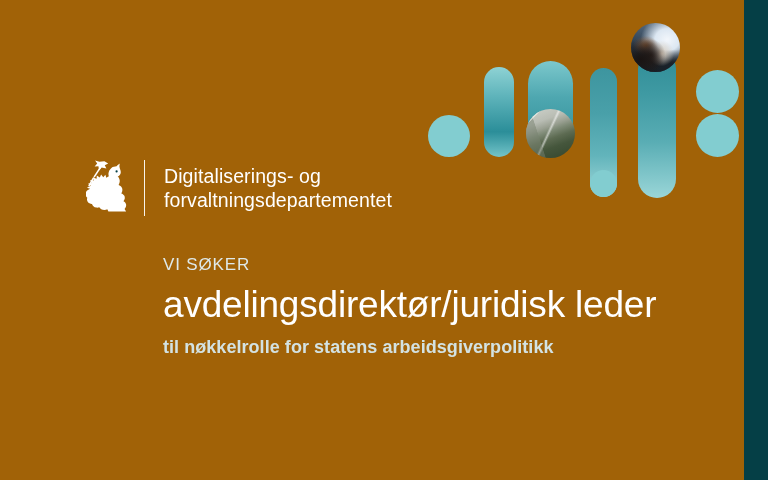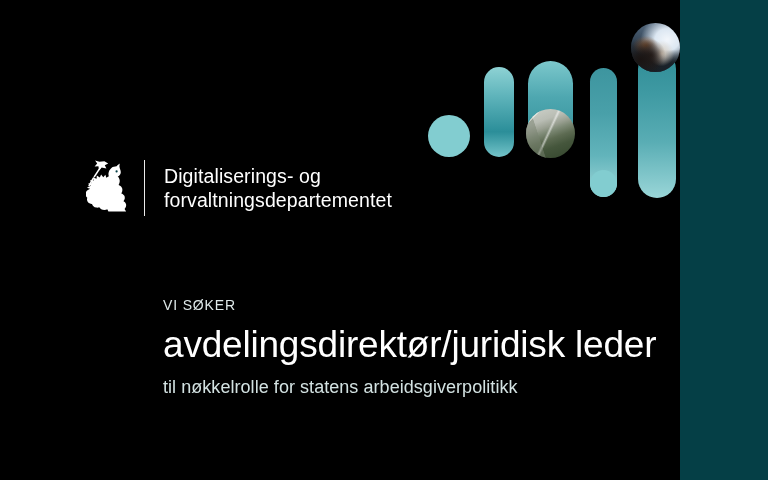--- a/index.html
+++ b/index.html
@@ -2,23 +2,23 @@
 <html><head>
 <meta charset="utf-8">
 <style>
   html, body {
     margin: 0;
     padding: 0;
     background: #053f46;
   }
   #canvas {
     position: relative;
-    width: 680px;
+    width: 744px;
     height: 480px;
-    background: #000000;
+    background: #a16207;
     overflow: hidden;
     font-family: "Liberation Sans", sans-serif;
     -webkit-font-smoothing: antialiased;
   }
 
   
   #decor {
     position: absolute;
     left: 0;
     top: 0;
@@ -117,40 +117,39 @@
 
   
   #text-block {
     position: absolute;
     left: 163px;
     top: 256px;
     width: 560px;
   }
   #eyebrow {
     color: #dfe9e9;
-    font-size: 14px;
+    font-size: 17px;
     letter-spacing: .85px;
     line-height: 18px;
     font-weight: 400;
-    margin-top: 40px;
   }
   #headline {
     color: #ffffff;
     font-size: 37px;
     line-height: 46px;
     font-weight: 300;
     letter-spacing: -.2px;
     margin-top: 8px;
     white-space: nowrap;
   }
   #subheadline {
     color: #d3e2e2;
     font-size: 18px;
     line-height: 24px;
-    font-weight: 400;
+    font-weight: 700;
     margin-top: 7px;
     letter-spacing: .05px;
   }
 </style>
 </head>
 <body>
 
 <div id="canvas">
 
   <div id="decor">

